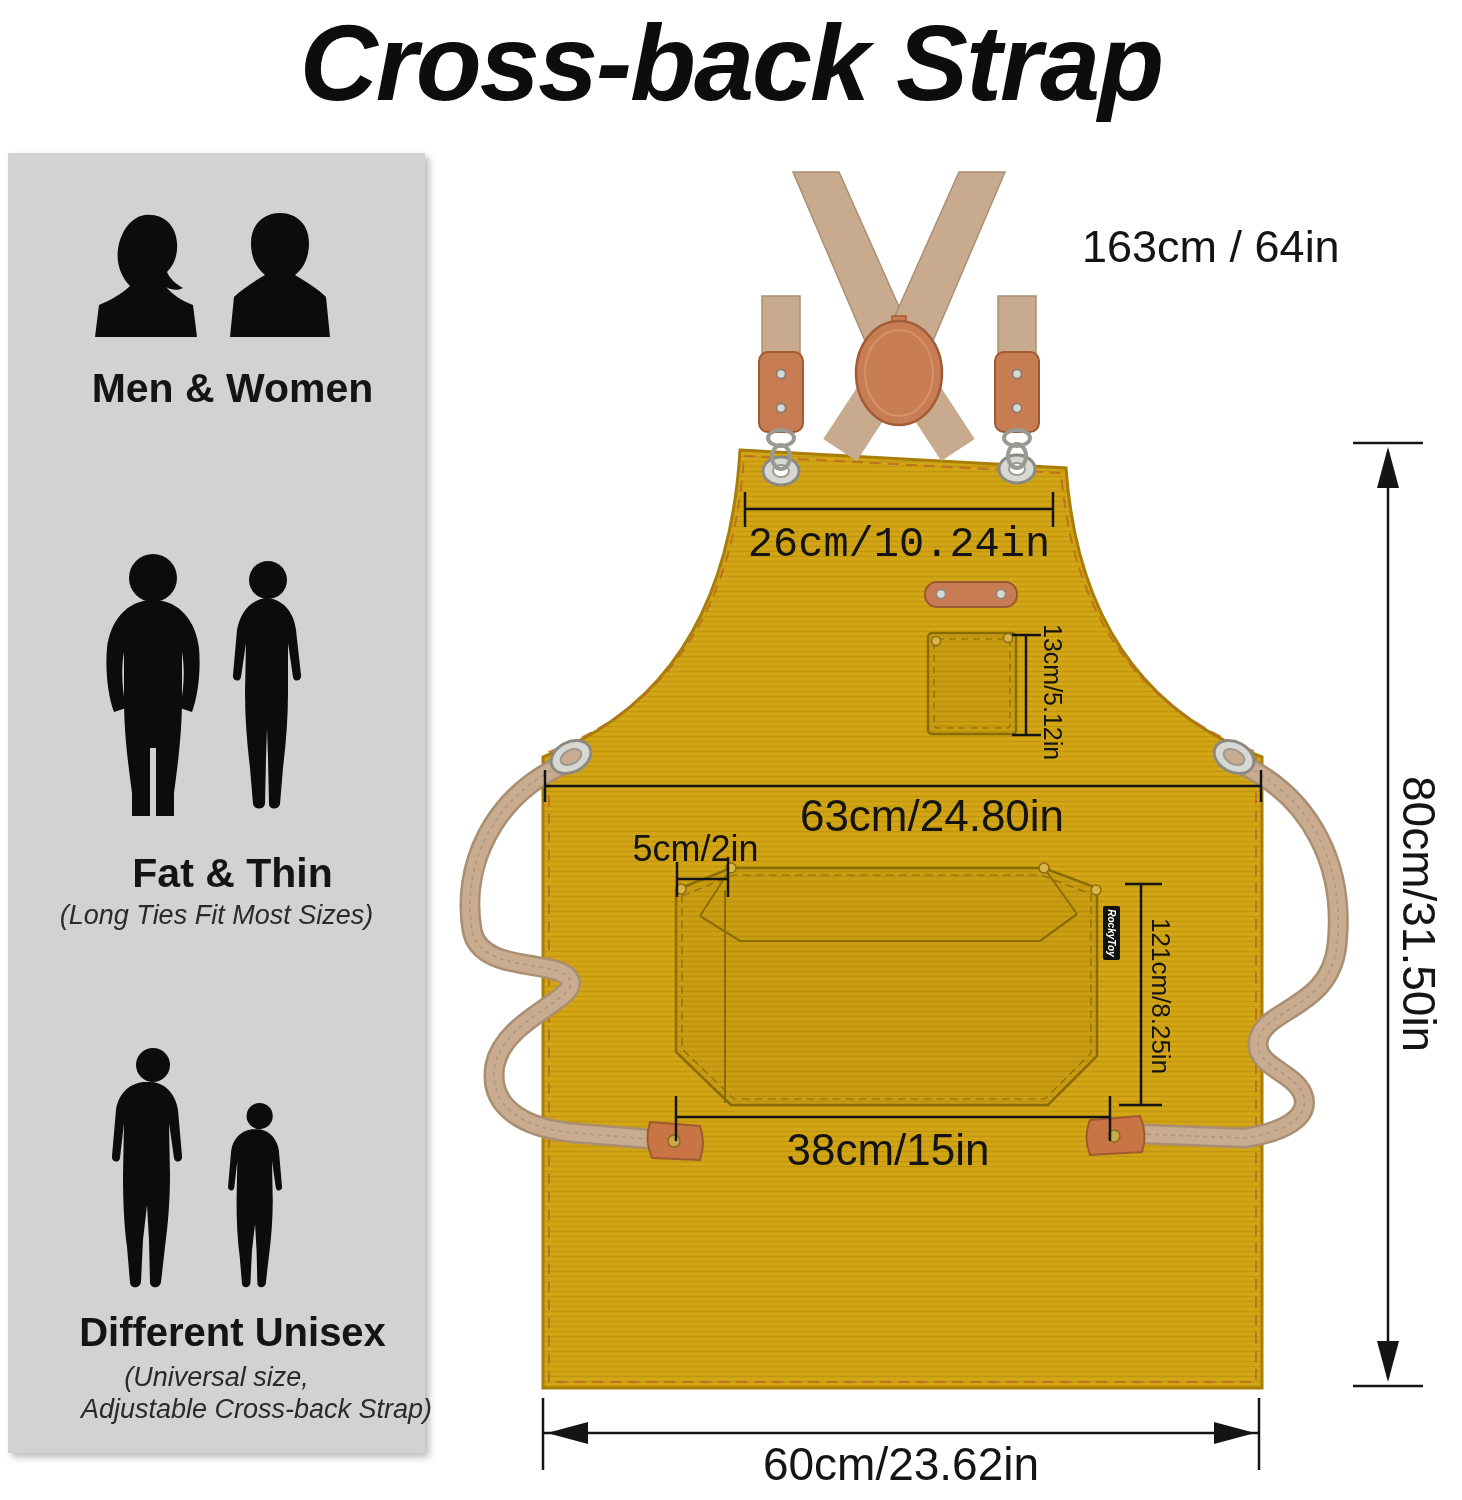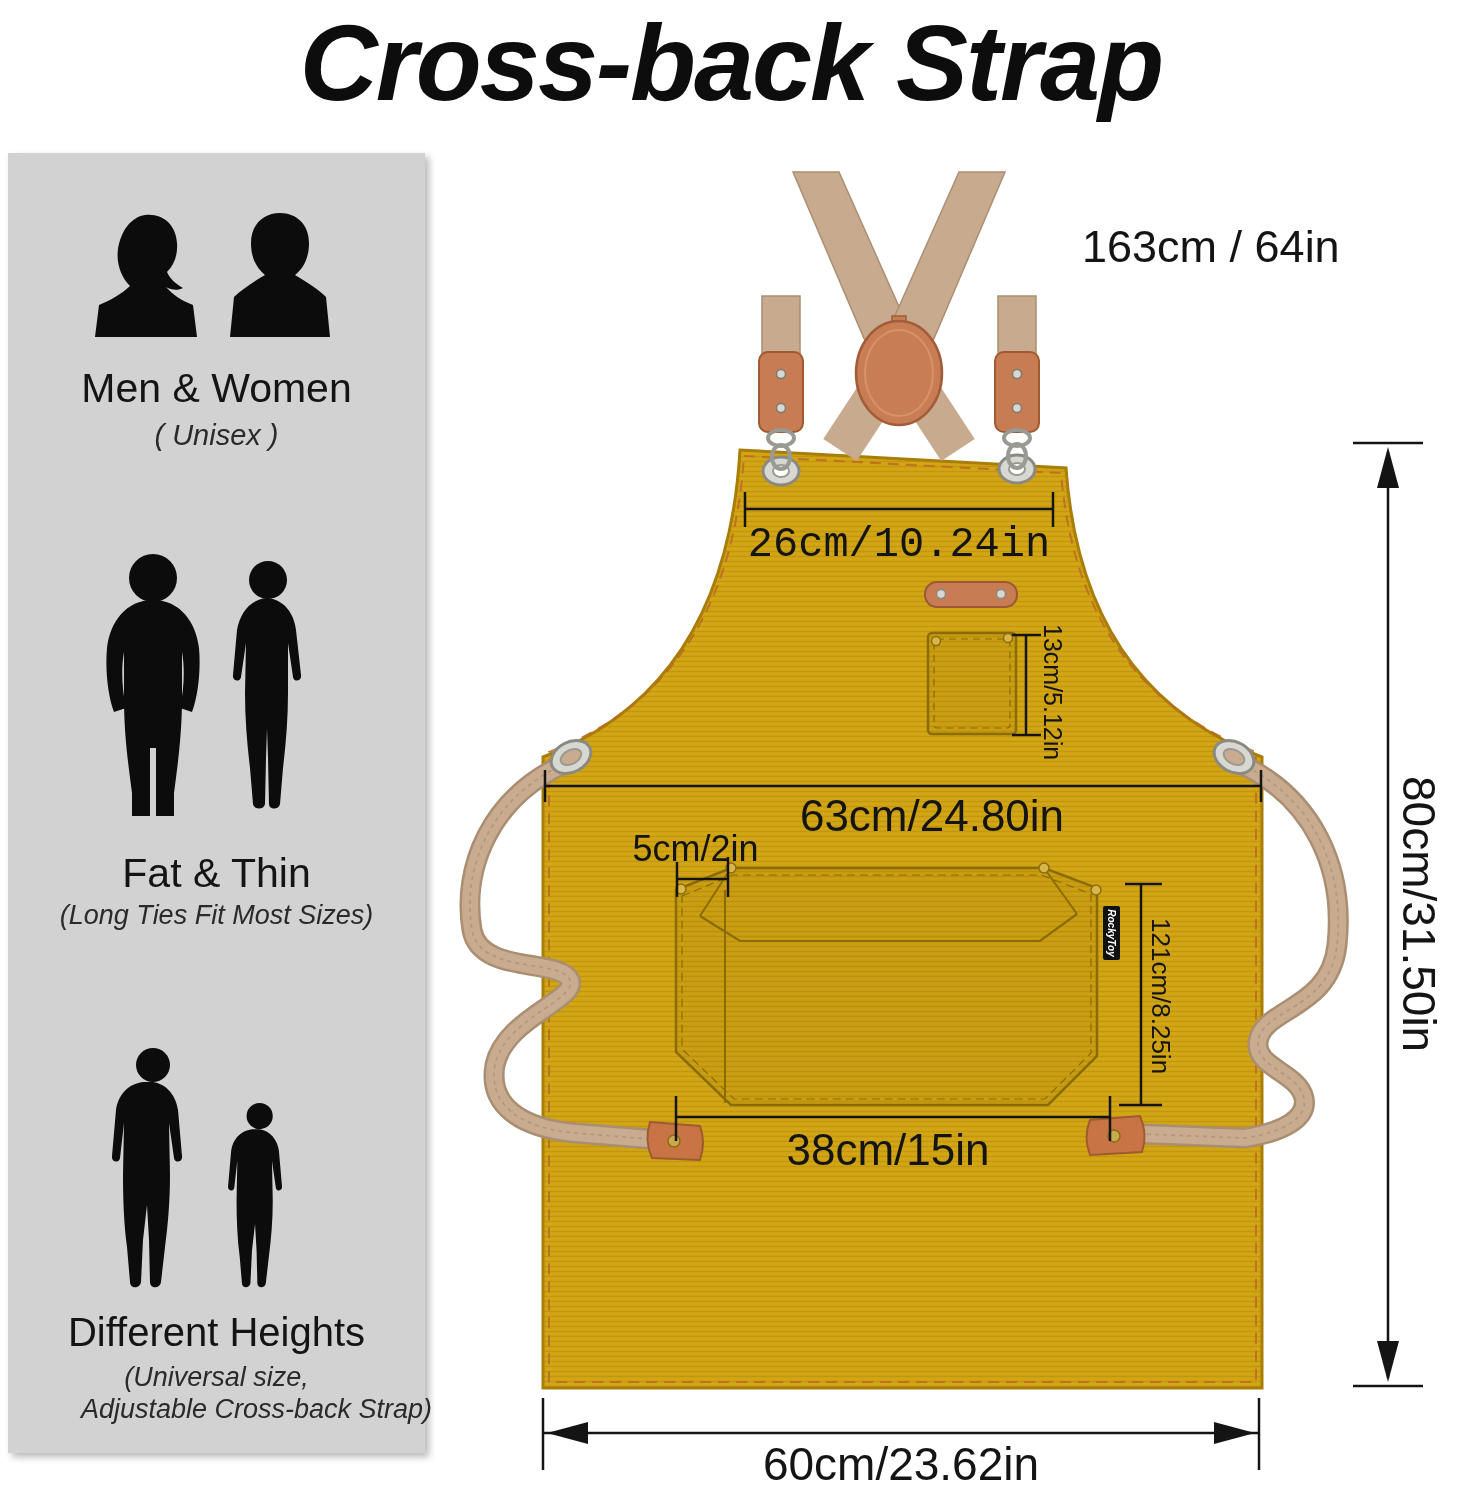--- a/index.html
+++ b/index.html
@@ -14,22 +14,22 @@
     white-space:nowrap;
     font-style:italic;
   }
   
   .sidebar{
     left:8px;top:153px;width:417px;height:1300px;
     background:#d2d2d2;box-shadow:4px 4px 7px rgba(0,0,0,.28);
   }
   .sidebar svg{position:absolute;}
   .sb-head{
-    position:absolute;left:0;width:100%;text-align:center;
-    font-size:41px;font-weight:400;color:#141414;white-space:nowrap;
+    position:absolute;left:16px;width:100%;text-align:center;
+    font-size:41px;font-weight:700;color:#141414;white-space:nowrap;
   }
   .sb-sub{
     position:absolute;left:0;width:100%;text-align:center;
     font-size:27px;font-style:italic;color:#2a2a2a;white-space:nowrap;
   }
   .sil{fill:#0c0c0c;}
   
   .dim{
     position:absolute;color:#141414;white-space:nowrap;line-height:1;
   }
@@ -45,21 +45,20 @@
 
   <svg style="left:75px;top:52px;" width="262" height="138" viewBox="0 0 262 138">
     <path class="sil" d="M62,10 C80,8 93,20 94,38 C95,50 91,60 84,67 C87,74 93,79 100,83
          C95,86 88,85 83,82 C89,89 99,96 110,100 L114,132 L12,132 L16,100
          C28,95 40,88 47,81 C38,72 33,58 35,44 C38,26 48,12 62,10 Z"></path>
     <path class="sil" d="M197,8 C214,8 226,20 226,38 C226,52 221,63 212,70 C224,77 236,85 243,92
          L247,132 L147,132 L151,92 C158,85 170,77 182,70 C173,63 168,52 168,38
          C168,20 180,8 197,8 Z"></path>
   </svg>
   <div class="sb-head" style="top:212px;">Men &amp; Women</div>
-  <div class="sb-sub" style="top:266px;font-size:29px;">( Unisex )</div>
 
   <svg style="left:80px;top:395px;" width="250" height="278" viewBox="0 0 250 278">
     <g>
       <circle class="sil" cx="65" cy="30" r="24"></circle>
       <path class="sil" d="M65,52 C92,52 108,74 111,100 C113,122 110,148 104,164 L92,160
            C96,142 97,120 94,104 L94,150 C94,185 90,215 86,245 L86,268 L68,268
            L68,200 L62,200 L62,268 L44,268 L44,245 C40,215 36,185 36,150 L36,104
            C33,120 34,142 38,160 L26,164 C20,148 17,122 19,100 C22,74 38,52 65,52 Z"></path>
     </g>
     <g>
@@ -81,21 +80,21 @@
         <path class="sil" d="M58,47 C72,49 81,61 83,75 L87,121 C88,127 80,129 79,123 L74,88
              L75,140 C75,165 73,190 70,212 L66,247 C65,254 55,254 55,247
              L54,205 L52,170 L48,205 L46,247 C45,254 35,254 35,247 L32,212
              C29,190 28,165 28,140 L29,88 L25,123 C24,129 16,127 17,121
              L21,75 C23,61 32,49 48,47 Z"></path>
       </g>
     </defs>
     <use href="#standing-man" transform="translate(2,2)"></use>
     <use href="#standing-man" transform="translate(122,60) scale(0.77)"></use>
   </svg>
-  <div class="sb-head" style="top:1157px;font-size:40px;">Different Heights</div>
+  <div class="sb-head" style="top:1157px;font-size:40px;">Different Unisex</div>
   <div class="sb-sub" style="top:1209px;">(Universal size,</div>
   <div class="sb-sub" style="top:1241px;padding-left:40px;">Adjustable Cross-back Strap)</div>
 </div>
 
 <svg class="abs" style="left:430px;top:150px;" width="1032" height="1350" viewBox="430 150 1032 1350">
   <defs>
     <pattern id="canvas" width="8" height="5" patternUnits="userSpaceOnUse">
       <rect width="8" height="5" fill="#cfa213"></rect>
       <path d="M0,1.5 H8" stroke="#c2960e" stroke-width="1"></path>
       <path d="M0,4 H8" stroke="#d7ab19" stroke-width="0.8"></path>

